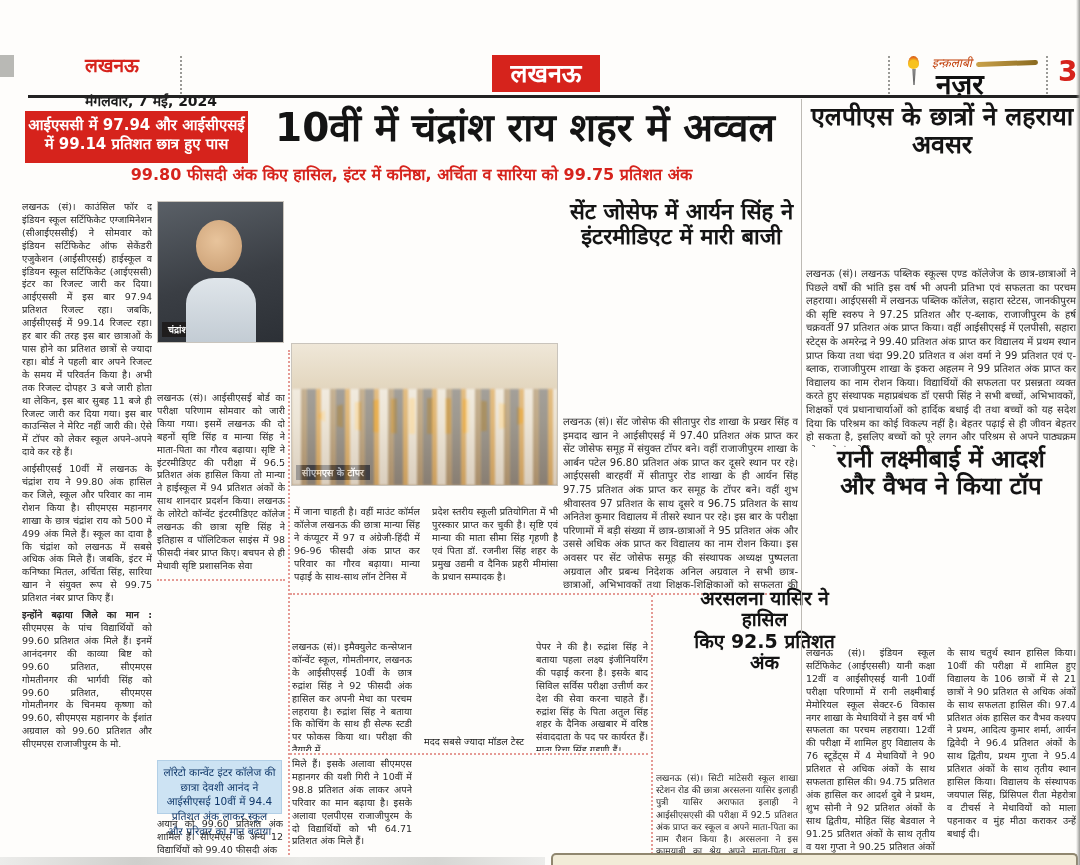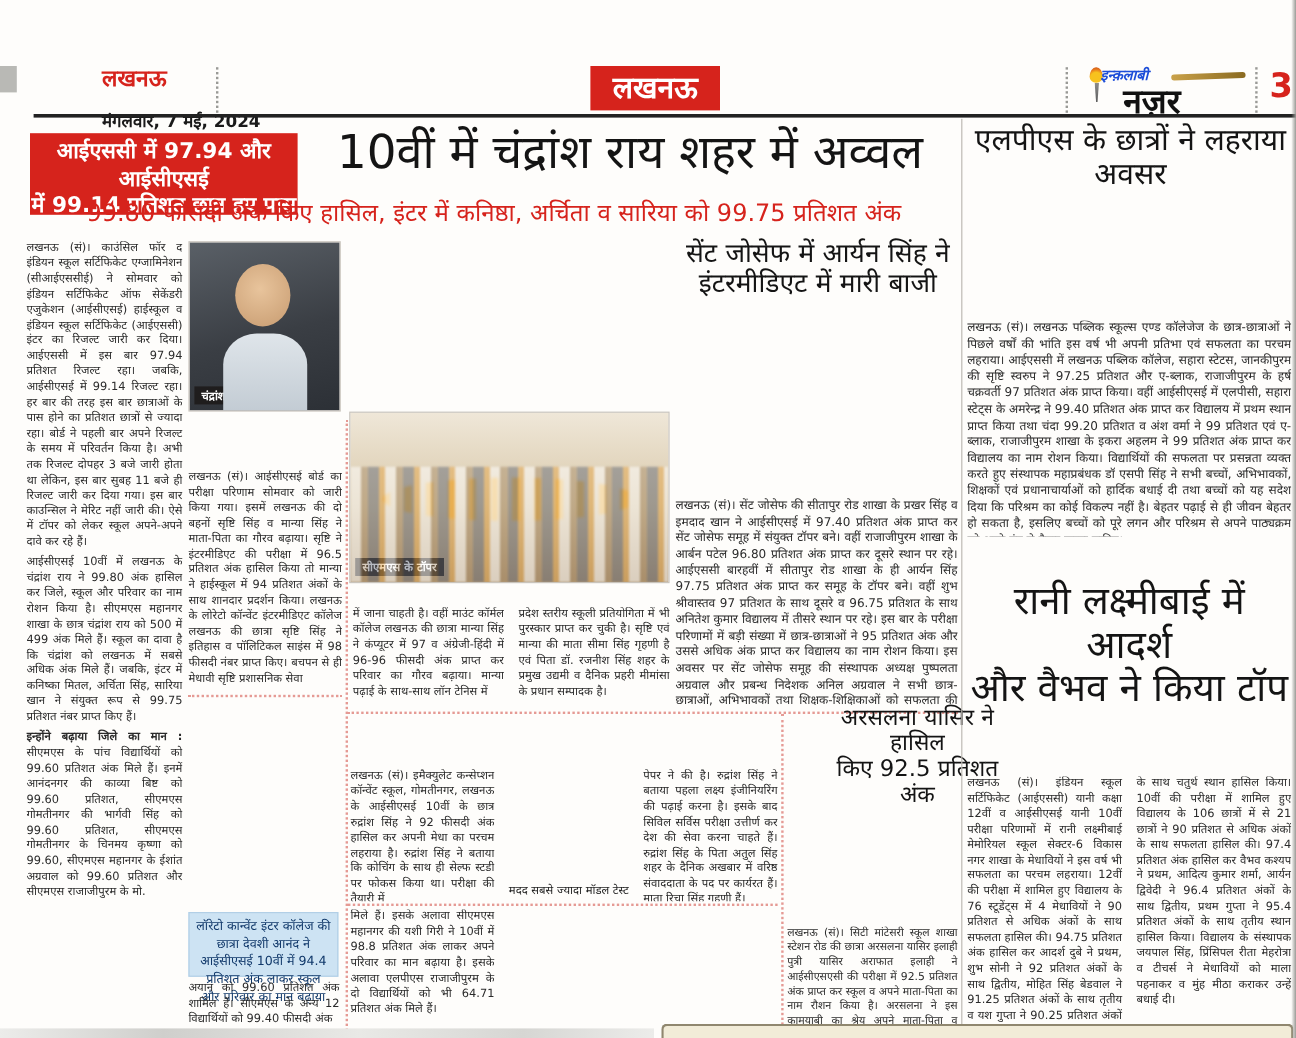--- a/index.html
+++ b/index.html
@@ -1,20 +1,20 @@
 <!DOCTYPE html>
 <html><head>
 <meta charset="utf-8">
 <style>
   *{margin:0;padding:0;box-sizing:border-box}
   html,body{width:1080px;height:865px;overflow:hidden}
   body{font-family:"DejaVu Sans",sans-serif;background:#e9e9e5}
   .page{position:absolute;left:0;top:0;width:1080px;height:865px;background:#fefdfb;color:#1c1c1c;overflow:hidden}
   .abs{position:absolute}
-  .hl{font-weight:normal;color:#141414;text-align:center;line-height:1.12}
+  .hl{font-weight:bold;color:#141414;text-align:center;line-height:1.12}
   .red{color:#d6231c}
   .body-text{font-size:9.5px;line-height:1.36;text-align:justify;color:#2b2b2b;overflow:hidden}
   .body-text p{margin-bottom:4px}
   .photo{position:relative;overflow:hidden;border:1px solid #c9c4bc}
   .photo-label{position:absolute;left:4px;bottom:5px;background:rgba(25,22,20,.78);color:#fff;font-size:9.5px;font-weight:bold;padding:1px 6px;white-space:nowrap}
   .caption-blue{background:#cde3f3;color:#10386a;font-weight:normal;font-size:10.5px;text-align:center;line-height:1.4;padding:4px 5px;border:1px solid #b2cfe6}
   .dotted-v{border-left:2px dotted #e59a94}
   .dotted-h{border-top:2px dotted #e59a94}
   .grey-v{border-left:1px solid #bdbab4}
   .people::after{content:"";position:absolute;left:0;right:0;bottom:0;height:68%;
@@ -46,36 +46,36 @@
 
   <div class="abs" style="left:180px;top:56px;height:38px;border-left:2px dotted #9a9a96"></div>
 
   <div class="abs masthead-box" style="left:492px;top:55px;width:108px;height:37px;font-size:25px;line-height:37px">लखनऊ</div>
 
   <div class="abs" style="left:888px;top:56px;height:38px;border-left:2px dotted #9a9a96"></div>
 
   <div class="abs" style="left:902px;top:52px;width:140px;height:44px">
     <span class="torch-flame" style="left:6px;top:4px"></span>
     <span class="torch-stem" style="left:9px;top:17px"></span>
-    <div class="abs" style="left:15px;top:2px;font-size:12px;font-style:italic;font-weight:bold;color:#1d4ed8">इन्क़लाबी</div>
+    <div class="abs" style="left:30px;top:2px;font-size:12px;font-style:italic;font-weight:normal;color:#c2410c">इन्क़लाबी</div>
     <div class="brand-swoosh" style="left:74px;top:9px;width:62px"></div>
     <div class="abs" style="left:34px;top:12px;font-size:28px;font-weight:bold;color:#111">नज़र</div>
   </div>
 
   <div class="abs" style="left:1046px;top:56px;height:38px;border-left:2px dotted #9a9a96"></div>
   <div class="abs red" style="left:1058px;top:55px;font-size:28px;font-weight:bold">3</div>
 
   <div class="abs" style="left:28px;top:95px;width:1052px;height:3px;background:#222"></div>
 
-  <div class="abs kicker" style="left:25px;top:111px;width:223px;height:68px;font-size:18px;padding-top:5px">
+  <div class="abs kicker" style="left:25px;top:111px;width:223px;height:52px;font-size:15px;padding-top:5px">
     <div>आईएससी में 97.94 और आईसीएसई</div>
     <div>में 99.14 प्रतिशत छात्र हुए पास</div>
   </div>
   <div class="abs hl" style="left:252px;top:106px;width:546px;font-size:39px">10वीं में चंद्रांश राय शहर में अव्वल</div>
-  <div class="abs hl red" style="left:25px;top:166px;width:773px;font-size:20px">99.80 फीसदी अंक किए हासिल, इंटर में कनिष्ठा, अर्चिता व सारिया को 99.75 प्रतिशत अंक</div>
+  <div class="abs hl red" style="left:25px;top:166px;width:773px;font-size:16px">99.80 फीसदी अंक किए हासिल, इंटर में कनिष्ठा, अर्चिता व सारिया को 99.75 प्रतिशत अंक</div>
 
   <div class="abs body-text" style="left:22px;top:201px;width:130px;height:660px">
     <p>लखनऊ (सं)। काउंसिल फॉर द इंडियन स्कूल सर्टिफिकेट एग्जामिनेशन (सीआईएससीई) ने सोमवार को इंडियन सर्टिफिकेट ऑफ सेकेंडरी एजुकेशन (आईसीएसई) हाईस्कूल व इंडियन स्कूल सर्टिफिकेट (आईएससी) इंटर का रिजल्ट जारी कर दिया। आईएससी में इस बार 97.94 प्रतिशत रिजल्ट रहा। जबकि, आईसीएसई में 99.14 रिजल्ट रहा। हर बार की तरह इस बार छात्राओं के पास होने का प्रतिशत छात्रों से ज्यादा रहा। बोर्ड ने पहली बार अपने रिजल्ट के समय में परिवर्तन किया है। अभी तक रिजल्ट दोपहर 3 बजे जारी होता था लेकिन, इस बार सुबह 11 बजे ही रिजल्ट जारी कर दिया गया। इस बार काउन्सिल ने मेरिट नहीं जारी की। ऐसे में टॉपर को लेकर स्कूल अपने-अपने दावे कर रहे हैं।</p>
     <p>आईसीएसई 10वीं में लखनऊ के चंद्रांश राय ने 99.80 अंक हासिल कर जिले, स्कूल और परिवार का नाम रोशन किया है। सीएमएस महानगर शाखा के छात्र चंद्रांश राय को 500 में 499 अंक मिले हैं। स्कूल का दावा है कि चंद्रांश को लखनऊ में सबसे अधिक अंक मिले हैं। जबकि, इंटर में कनिष्का मितल, अर्चिता सिंह, सारिया खान ने संयुक्त रूप से 99.75 प्रतिशत नंबर प्राप्त किए हैं।</p>
     <p><b>इन्होंने बढ़ाया जिले का मान :</b><span> सीएमएस के पांच विद्यार्थियों को 99.60 प्रतिशत अंक मिले हैं। इनमें आनंदनगर की काव्या बिष्ट को 99.60 प्रतिशत, सीएमएस गोमतीनगर की भार्गवी सिंह को 99.60 प्रतिशत, सीएमएस गोमतीनगर के चिनमय कृष्णा को 99.60, सीएमएस महानगर के ईशांत अग्रवाल को 99.60 प्रतिशत और सीएमएस राजाजीपुरम के मो.</span></p>
   </div>
 
   <div class="abs photo ph-chandransh" style="left:157px;top:201px;width:127px;height:142px">
     <div class="face" style="left:38px;top:18px;width:46px;height:52px"></div>
     <div class="photo-label">चंद्रांश राय</div>
@@ -123,21 +123,21 @@
   </div>
 
   <div class="abs body-text" style="left:656px;top:772px;width:142px;height:90px;font-size:9px">लखनऊ (सं)। सिटी मांटेसरी स्कूल शाखा स्टेशन रोड की छात्रा अरसलना यासिर इलाही पुत्री यासिर अराफात इलाही ने आईसीएसएसी की परीक्षा में 92.5 प्रतिशत अंक प्राप्त कर स्कूल व अपने माता-पिता का नाम रौशन किया है। अरसलना ने इस कामयाबी का श्रेय अपने माता-पिता व शिक्षकों को दिया है। अरसलना इंजीनियरिंग के क्षेत्र में अपना करियर बनाकर देश की सेवा करना चाहती है।</div>
 
   <div class="abs grey-v" style="left:801px;top:99px;height:764px"></div>
 
   <div class="abs hl" style="left:806px;top:103px;width:272px;font-size:25px">एलपीएस के छात्रों ने लहराया अवसर</div>
 
   <div class="abs body-text" style="left:806px;top:267px;width:270px;height:180px;font-size:10px">लखनऊ (सं)। लखनऊ पब्लिक स्कूल्स एण्ड कॉलेजेज के छात्र-छात्राओं ने पिछले वर्षों की भांति इस वर्ष भी अपनी प्रतिभा एवं सफलता का परचम लहराया। आईएससी में लखनऊ पब्लिक कॉलेज, सहारा स्टेटस, जानकीपुरम की सृष्टि स्वरुप ने 97.25 प्रतिशत और ए-ब्लाक, राजाजीपुरम के हर्ष चक्रवर्ती 97 प्रतिशत अंक प्राप्त किया। वहीं आईसीएसई में एलपीसी, सहारा स्टेट्स के अमरेन्द्र ने 99.40 प्रतिशत अंक प्राप्त कर विद्यालय में प्रथम स्थान प्राप्त किया तथा चंदा 99.20 प्रतिशत व अंश वर्मा ने 99 प्रतिशत एवं ए-ब्लाक, राजाजीपुरम शाखा के इकरा अहलम ने 99 प्रतिशत अंक प्राप्त कर विद्यालय का नाम रोशन किया। विद्यार्थियों की सफलता पर प्रसन्नता व्यक्त करते हुए संस्थापक महाप्रबंधक डॉ एसपी सिंह ने सभी बच्चों, अभिभावकों, शिक्षकों एवं प्रधानाचार्याओं को हार्दिक बधाई दी तथा बच्चों को यह सदेश दिया कि परिश्रम का कोई विकल्प नहीं है। बेहतर पढ़ाई से ही जीवन बेहतर हो सकता है, इसलिए बच्चों को पूरे लगन और परिश्रम से अपने पाठ्यक्रम को अच्छे ढंग से तैयार करना चाहिए।</div>
 
-  <div class="abs hl" style="left:806px;top:484px;width:270px;font-size:32px">
+  <div class="abs hl" style="left:806px;top:446px;width:270px;font-size:24px">
     <div>रानी लक्ष्मीबाई में आदर्श</div>
     <div>और वैभव ने किया टॉप</div>
   </div>
 
   <div class="abs body-text" style="left:806px;top:647px;width:270px;height:215px;column-count:2;column-gap:12px;font-size:9.5px">लखनऊ (सं)। इंडियन स्कूल सर्टिफिकेट (आईएससी) यानी कक्षा 12वीं व आईसीएसई यानी 10वीं परीक्षा परिणामों में रानी लक्ष्मीबाई मेमोरियल स्कूल सेक्टर-6 विकास नगर शाखा के मेधावियों ने इस वर्ष भी सफलता का परचम लहराया। 12वीं की परीक्षा में शामिल हुए विद्यालय के 76 स्टूडेंट्स में 4 मेधावियों ने 90 प्रतिशत से अधिक अंकों के साथ सफलता हासिल की। 94.75 प्रतिशत अंक हासिल कर आदर्श दुबे ने प्रथम, शुभ सोनी ने 92 प्रतिशत अंकों के साथ द्वितीय, मोहित सिंह बेडवाल ने 91.25 प्रतिशत अंकों के साथ तृतीय व यश गुप्ता ने 90.25 प्रतिशत अंकों के साथ चतुर्थ स्थान हासिल किया। 10वीं की परीक्षा में शामिल हुए विद्यालय के 106 छात्रों में से 21 छात्रों ने 90 प्रतिशत से अधिक अंकों के साथ सफलता हासिल की। 97.4 प्रतिशत अंक हासिल कर वैभव कश्यप ने प्रथम, आदित्य कुमार शर्मा, आर्यन द्विवेदी ने 96.4 प्रतिशत अंकों के साथ द्वितीय, प्रथम गुप्ता ने 95.4 प्रतिशत अंकों के साथ तृतीय स्थान हासिल किया। विद्यालय के संस्थापक जयपाल सिंह, प्रिंसिपल रीता मेहरोत्रा व टीचर्स ने मेधावियों को माला पहनाकर व मुंह मीठा कराकर उन्हें बधाई दी।</div>
 
   <div class="abs" style="left:0;top:857px;width:545px;height:8px;background:linear-gradient(90deg,#ececea,#cfcfcc 25%,#e9e9e6 55%,#d6d6d3 80%,#ececea)"></div>
   <div class="abs" style="left:551px;top:853px;width:527px;height:12px;background:#f2ecd8;border:2px solid #90876f;border-bottom:none;border-radius:5px 5px 0 0"></div>
   <div class="abs" style="left:1076px;top:0;width:4px;height:865px;background:linear-gradient(90deg,transparent,#9a9a96)"></div>
 </div>

